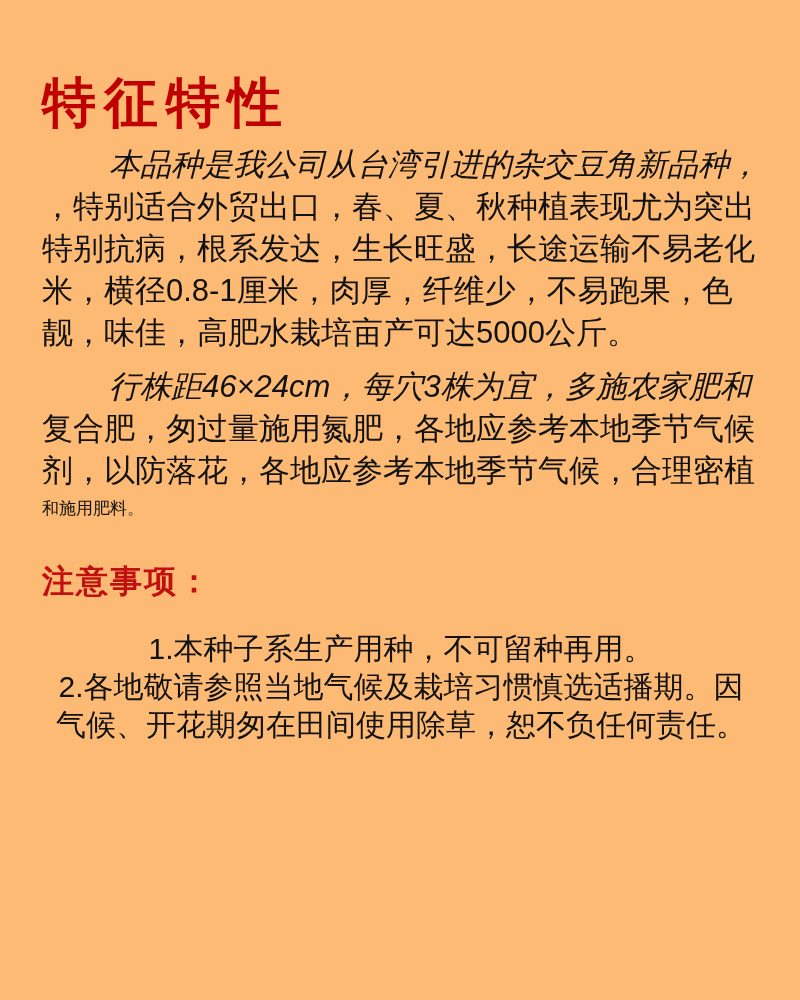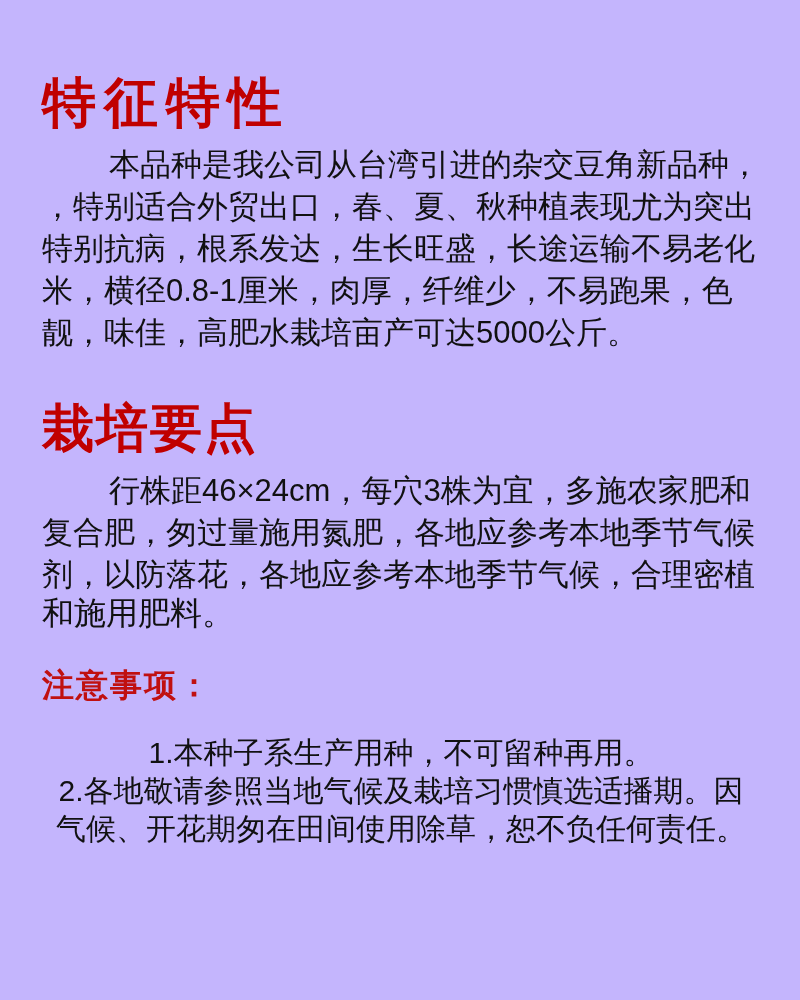--- a/index.html
+++ b/index.html
@@ -5,21 +5,21 @@
   html, body {
     margin: 0;
     padding: 0;
     background: #ffffff;
   }
   .page {
     position: relative;
     box-sizing: border-box;
     width: 800px;
     height: 1000px;
-    background: #c4b5fd;
+    background: #fdba74;
     padding: 74px 40px 0 42px;
     overflow: hidden;
     font-family: "Liberation Sans", "DejaVu Sans", sans-serif;
     color: #111111;
   }
   .heading {
     font-family: "Liberation Serif", "DejaVu Serif", serif;
     font-weight: bold;
     color: #c00000;
     margin: 0;
@@ -46,23 +46,24 @@
     margin: 12px 0 0 0;
     font-size: 31px;
     line-height: 42px;
     color: #111111;
   }
   .line {
     white-space: nowrap;
   }
   .indent {
     text-indent: 67px;
+    font-style: italic;
   }
   .small-line {
-    font-size: 32px;
+    font-size: 17px;
     line-height: 34px;
   }
   .notes-para {
     margin-top: 28px;
     font-size: 30px;
     line-height: 38px;
     text-align: center;
   }
 </style>
 </head>
@@ -73,21 +74,20 @@
   <h1 class="heading h-features">特征特性</h1>
 
   <div class="para">
     <div class="line indent">本品种是我公司从台湾引进的杂交豆角新品种，</div>
     <div class="line">，特别适合外贸出口，春、夏、秋种植表现尤为突出</div>
     <div class="line">特别抗病，根系发达，生长旺盛，长途运输不易老化</div>
     <div class="line">米，横径0.8-1厘米，肉厚，纤维少，不易跑果，色</div>
     <div class="line">靓，味佳，高肥水栽培亩产可达5000公斤。</div>
   </div>
 
-  <h1 class="heading h-cultivation">栽培要点</h1>
 
   <div class="para">
     <div class="line indent">行株距46×24cm，每穴3株为宜，多施农家肥和</div>
     <div class="line">复合肥，匆过量施用氮肥，各地应参考本地季节气候</div>
     <div class="line">剂，以防落花，各地应参考本地季节气候，合理密植</div>
     <div class="line small-line">和施用肥料。</div>
   </div>
 
   <h2 class="heading h-notes">注意事项：</h2>
 

